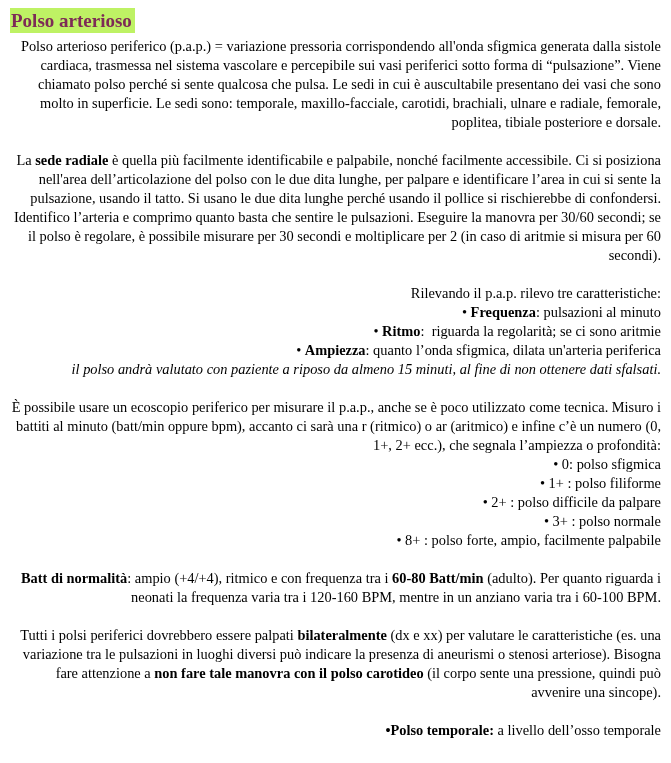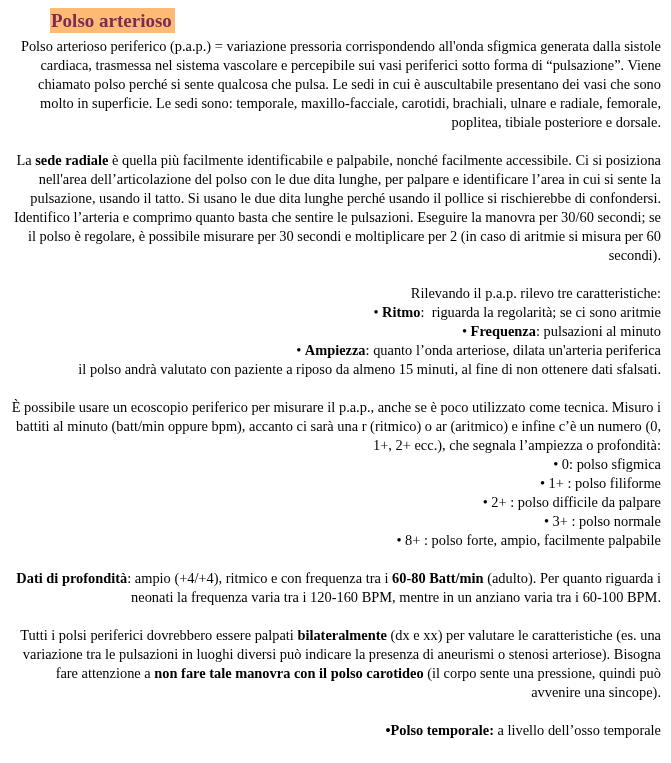--- a/index.html
+++ b/index.html
@@ -22,51 +22,51 @@
     font-weight: bold;
     line-height: 21px;
     padding: 2px 3px 2px 1px;
     margin-bottom: 2px;
   }
   .content { margin-top: 2px; }
   .paragraph { margin-bottom: 19px; }
   .paragraph:last-child { margin-bottom: 12px; }
   .line { white-space: pre-wrap; text-align: right; }
   .b { font-weight: bold; }
-  .i { }
+  .i { font-style: italic; }
 </style>
 </head>
 <body>
 
 <div class="page" style="background: rgb(255, 255, 255); color: rgb(0, 0, 0);">
-  <div class="doc-title" style="color: rgb(125, 43, 86); background-color: #fdba74; margin-left: 40px;">Polso arterioso</div>
+  <div class="doc-title" style="color: rgb(125, 43, 86); background-color: #bef264;">Polso arterioso</div>
   <div class="content">
       <div class="paragraph">
         <div class="line"><span>Polso arterioso periferico (p.a.p.) = variazione pressoria corrispondendo all'onda sfigmica generata dalla sistole cardiaca, trasmessa nel sistema vascolare e percepibile sui vasi periferici sotto forma di “pulsazione”. Viene chiamato polso perché si sente qualcosa che pulsa. Le sedi in cui è auscultabile presentano dei vasi che sono molto in superficie. Le sedi sono: temporale, maxillo-facciale, carotidi, brachiali, ulnare e radiale, femorale, poplitea, tibiale posteriore e dorsale.</span></div>
       </div>
       <div class="paragraph">
         <div class="line"><span>La </span><span class="b">sede radiale</span><span> è quella più facilmente identificabile e palpabile, nonché facilmente accessibile. Ci si posiziona nell'area dell’articolazione del polso con le due dita lunghe, per palpare e identificare l’area in cui si sente la pulsazione, usando il tatto. Si usano le due dita lunghe perché usando il pollice si rischierebbe di confondersi. Identifico l’arteria e comprimo quanto basta che sentire le pulsazioni. Eseguire la manovra per 30/60 secondi; se il polso è regolare, è possibile misurare per 30 secondi e moltiplicare per 2 (in caso di aritmie si misura per 60 secondi).</span></div>
       </div>
       <div class="paragraph">
         <div class="line"><span>Rilevando il p.a.p. rilevo tre caratteristiche:</span></div>
+        <div class="line"><span>• </span><span class="b">Frequenza</span><span>: pulsazioni al minuto</span></div>
         <div class="line"><span>• </span><span class="b">Ritmo</span><span>:  riguarda la regolarità; se ci sono aritmie</span></div>
-        <div class="line"><span>• </span><span class="b">Frequenza</span><span>: pulsazioni al minuto</span></div>
-        <div class="line"><span>• </span><span class="b">Ampiezza</span><span>: quanto l’onda arteriose, dilata un'arteria periferica</span></div>
+        <div class="line"><span>• </span><span class="b">Ampiezza</span><span>: quanto l’onda sfigmica, dilata un'arteria periferica</span></div>
         <div class="line"><span class="i">il polso andrà valutato con paziente a riposo da almeno 15 minuti, al fine di non ottenere dati sfalsati.</span></div>
       </div>
       <div class="paragraph">
         <div class="line"><span>È possibile usare un ecoscopio periferico per misurare il p.a.p., anche se è poco utilizzato come tecnica. Misuro i battiti al minuto (batt/min oppure bpm), accanto ci sarà una r (ritmico) o ar (aritmico) e infine c’è un numero (0, 1+, 2+ ecc.), che segnala l’ampiezza o profondità:</span></div>
         <div class="line"><span>• 0: polso sfigmica</span></div>
         <div class="line"><span>• 1+ : polso filiforme</span></div>
         <div class="line"><span>• 2+ : polso difficile da palpare</span></div>
         <div class="line"><span>• 3+ : polso normale</span></div>
         <div class="line"><span>• 8+ : polso forte, ampio, facilmente palpabile</span></div>
       </div>
       <div class="paragraph">
-        <div class="line"><span class="b">Dati di profondità</span><span>: ampio (+4/+4), ritmico e con frequenza tra i </span><span class="b">60-80 Batt/min</span><span> (adulto). Per quanto riguarda i neonati la frequenza varia tra i 120-160 BPM, mentre in un anziano varia tra i 60-100 BPM.</span></div>
+        <div class="line"><span class="b">Batt di normalità</span><span>: ampio (+4/+4), ritmico e con frequenza tra i </span><span class="b">60-80 Batt/min</span><span> (adulto). Per quanto riguarda i neonati la frequenza varia tra i 120-160 BPM, mentre in un anziano varia tra i 60-100 BPM.</span></div>
       </div>
       <div class="paragraph">
         <div class="line"><span>Tutti i polsi periferici dovrebbero essere palpati </span><span class="b">bilateralmente</span><span> (dx e xx) per valutare le caratteristiche (es. una variazione tra le pulsazioni in luoghi diversi può indicare la presenza di aneurismi o stenosi arteriose). Bisogna fare attenzione a </span><span class="b">non fare tale manovra con il polso carotideo</span><span> (il corpo sente una pressione, quindi può avvenire una sincope).</span></div>
       </div>
       <div class="paragraph">
         <div class="line"><span class="b">•Polso temporale:</span><span> a livello dell’osso temporale</span></div>
       </div>
     </div>
 </div>
 

